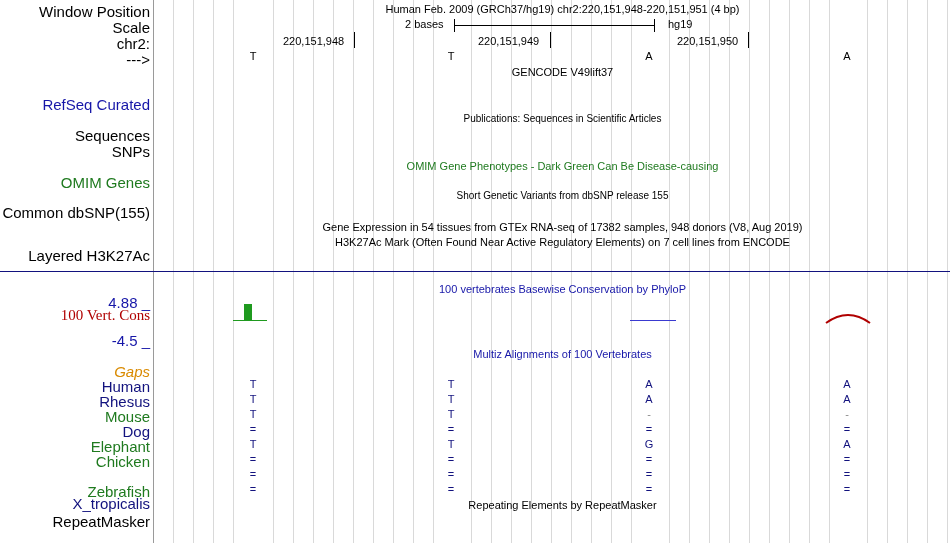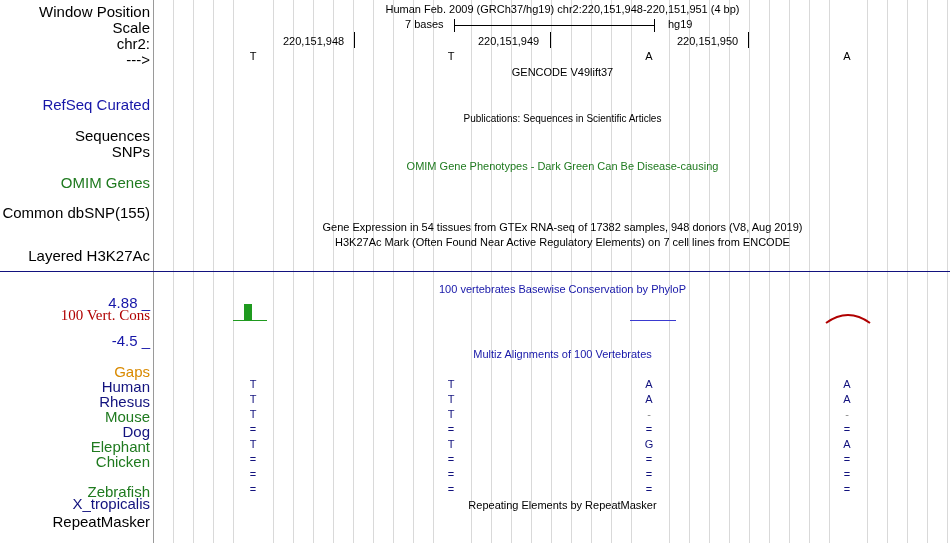--- a/index.html
+++ b/index.html
@@ -22,21 +22,21 @@
   .t{position:absolute;white-space:nowrap;}
   .center{text-align:center;}
 
   
   .lbl{position:absolute;right:0;white-space:nowrap;font-size:15px;}
   .labelcol{position:absolute;left:0;top:0;width:150px;height:543px;}
 
   .blue{color:#1616a8;}
   .navy{color:#12127e;}
   .green{color:#1f7a1f;}
-  .orange{color:#d98a00;}
+  .orange{color:#d98a00;font-style:italic;}
   .red{color:#b00000;font-family:Liberation Serif, serif;}
   .grey{color:#888;}
   .black{color:#000;}
 
   
   .rulerline{position:absolute;height:1px;background:#000;}
   .tick{position:absolute;width:1px;background:#000;}
 
   
   .hsep{position:absolute;left:0;width:950px;height:1px;}
@@ -114,41 +114,42 @@
     <div class="lbl green" style="top:408px">Mouse</div>
     <div class="lbl navy" style="top:423px">Dog</div>
     <div class="lbl green" style="top:438px">Elephant</div>
     <div class="lbl green" style="top:453px">Chicken</div>
     <div class="lbl navy" style="top:495px">X_tropicalis</div>
     <div class="lbl green" style="top:483px">Zebrafish</div>
   </div>
 
   <div class="t center" style="left:175px;top:3px;width:775px;">Human Feb. 2009 (GRCh37/hg19)   chr2:220,151,948-220,151,951 (4 bp)</div>
 
-  <div class="t" style="left:405px;top:18px;">7 bases</div>
+  <div class="t" style="left:405px;top:18px;">2 bases</div>
   <div class="rulerline" style="left:454px;top:25px;width:200px;"></div>
   <div class="tick" style="left:454px;top:19px;height:13px;"></div>
   <div class="tick" style="left:654px;top:19px;height:13px;"></div>
   <div class="t" style="left:668px;top:18px;">hg19</div>
 
   <div class="t" style="left:283px;top:35px;">220,151,948</div>
   <div class="tick" style="left:354px;top:32px;height:16px;"></div>
   <div class="t" style="left:478px;top:35px;text-align:center;">220,151,949</div>
   <div class="tick" style="left:550px;top:32px;height:16px;"></div>
   <div class="t" style="left:677px;top:35px;">220,151,950</div>
   <div class="tick" style="left:748px;top:32px;height:16px;"></div>
 
   <div class="basecell" style="left:243px;top:50px;">T</div>
   <div class="basecell" style="left:441px;top:50px;">T</div>
   <div class="basecell" style="left:639px;top:50px;">A</div>
   <div class="basecell" style="left:837px;top:50px;">A</div>
 
   <div class="t center" style="left:175px;top:66px;width:775px;">GENCODE V49lift37</div>
   <div class="t center green" style="left:175px;top:160px;width:775px;">OMIM Gene Phenotypes - Dark Green Can Be Disease-causing</div>
   <div class="t center" style="left:175px;top:113px;width:775px;font-size:10px;">Publications: Sequences in Scientific Articles</div>
+  <div class="t center" style="left:175px;top:190px;width:775px;font-size:10px;">Short Genetic Variants from dbSNP release 155</div>
   <div class="t center" style="left:175px;top:221px;width:775px;">Gene Expression in 54 tissues from GTEx RNA-seq of 17382 samples, 948 donors (V8, Aug 2019)</div>
   <div class="t center" style="left:175px;top:236px;width:775px;">H3K27Ac Mark (Often Found Near Active Regulatory Elements) on 7 cell lines from ENCODE</div>
 
   <div class="hsep" style="top:271px;background:#12127e;"></div>
 
   <div class="t center blue" style="left:175px;top:283px;width:775px;">100 vertebrates Basewise Conservation by PhyloP</div>
 
   <div class="consbar" style="left:244px;top:304px;width:8px;height:17px;"></div>
   <div class="consline" style="left:233px;top:320px;width:34px;background:#1f9a1f;"></div>
   <div class="consline" style="left:630px;top:320px;width:46px;background:#3a3ad0;"></div>

